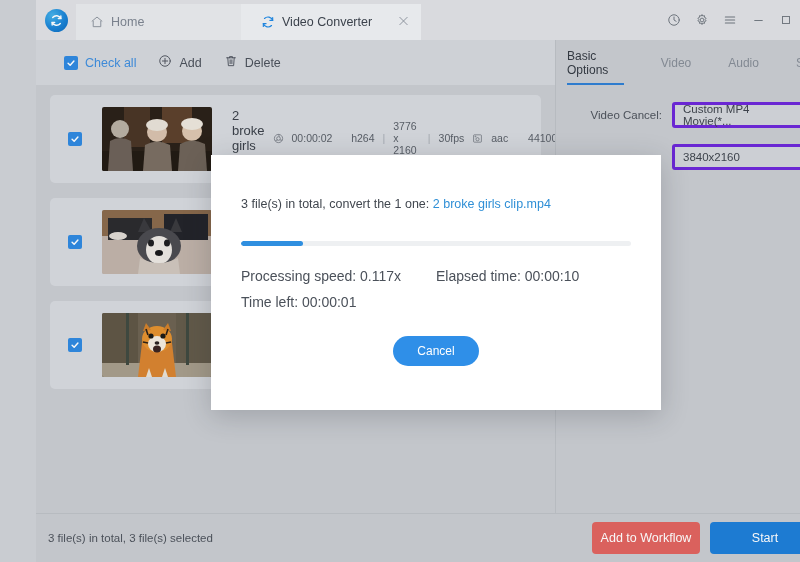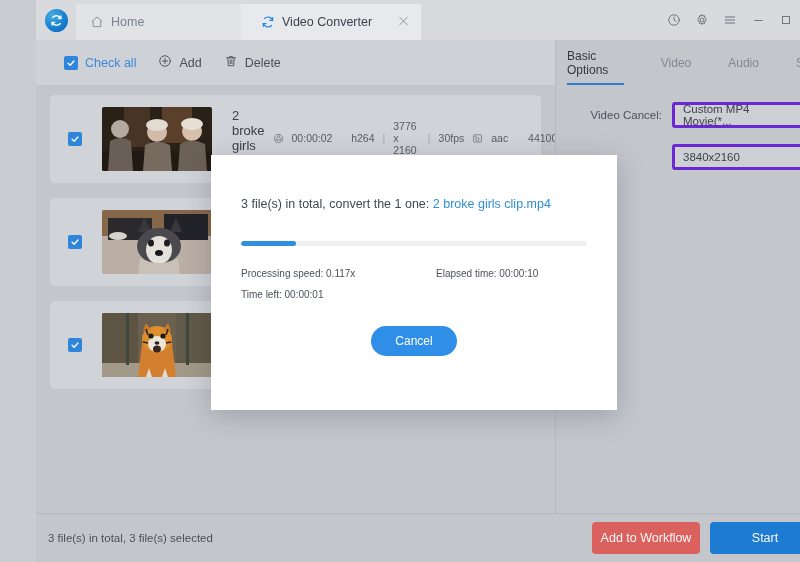--- a/index.html
+++ b/index.html
@@ -222,21 +222,21 @@
 
   
   .modal-backdrop {
     position: absolute; left: 0; top: 0;
     width: 800px; height: 562px;
     background: rgba(20,24,30,0.03);
   }
   .modal {
     position: absolute;
     left: 175px; top: 155px;
-    width: 406px; height: 255px;
+    width: 450px; height: 255px;
     background: #ffffff;
     box-shadow: 0 6px 26px rgba(30,36,46,0.22);
   }
   .modal-line1 {
     margin: 42px 0 0 30px;
     font-size: 12.5px; color: #41474f;
   }
   .modal-line1 .fname { color: #2f8fd6; }
 
   .progress-track {
@@ -251,21 +251,21 @@
     position: absolute; left: 0; top: 0; bottom: 0;
     background: #2f8fe0;
     border-radius: 3px;
   }
 
   .stats {
     margin: 22px 0 0 30px;
     display: grid;
     grid-template-columns: 195px auto;
     row-gap: 10px;
-    font-size: 10px;
+    font-size: 14px;
     color: #4b515a;
   }
 
   .modal-btn-row {
     margin-top: 26px;
     display: flex; justify-content: center;
   }
   .btn-cancel {
     width: 86px; height: 30px;
     background: #2f8fe8;

